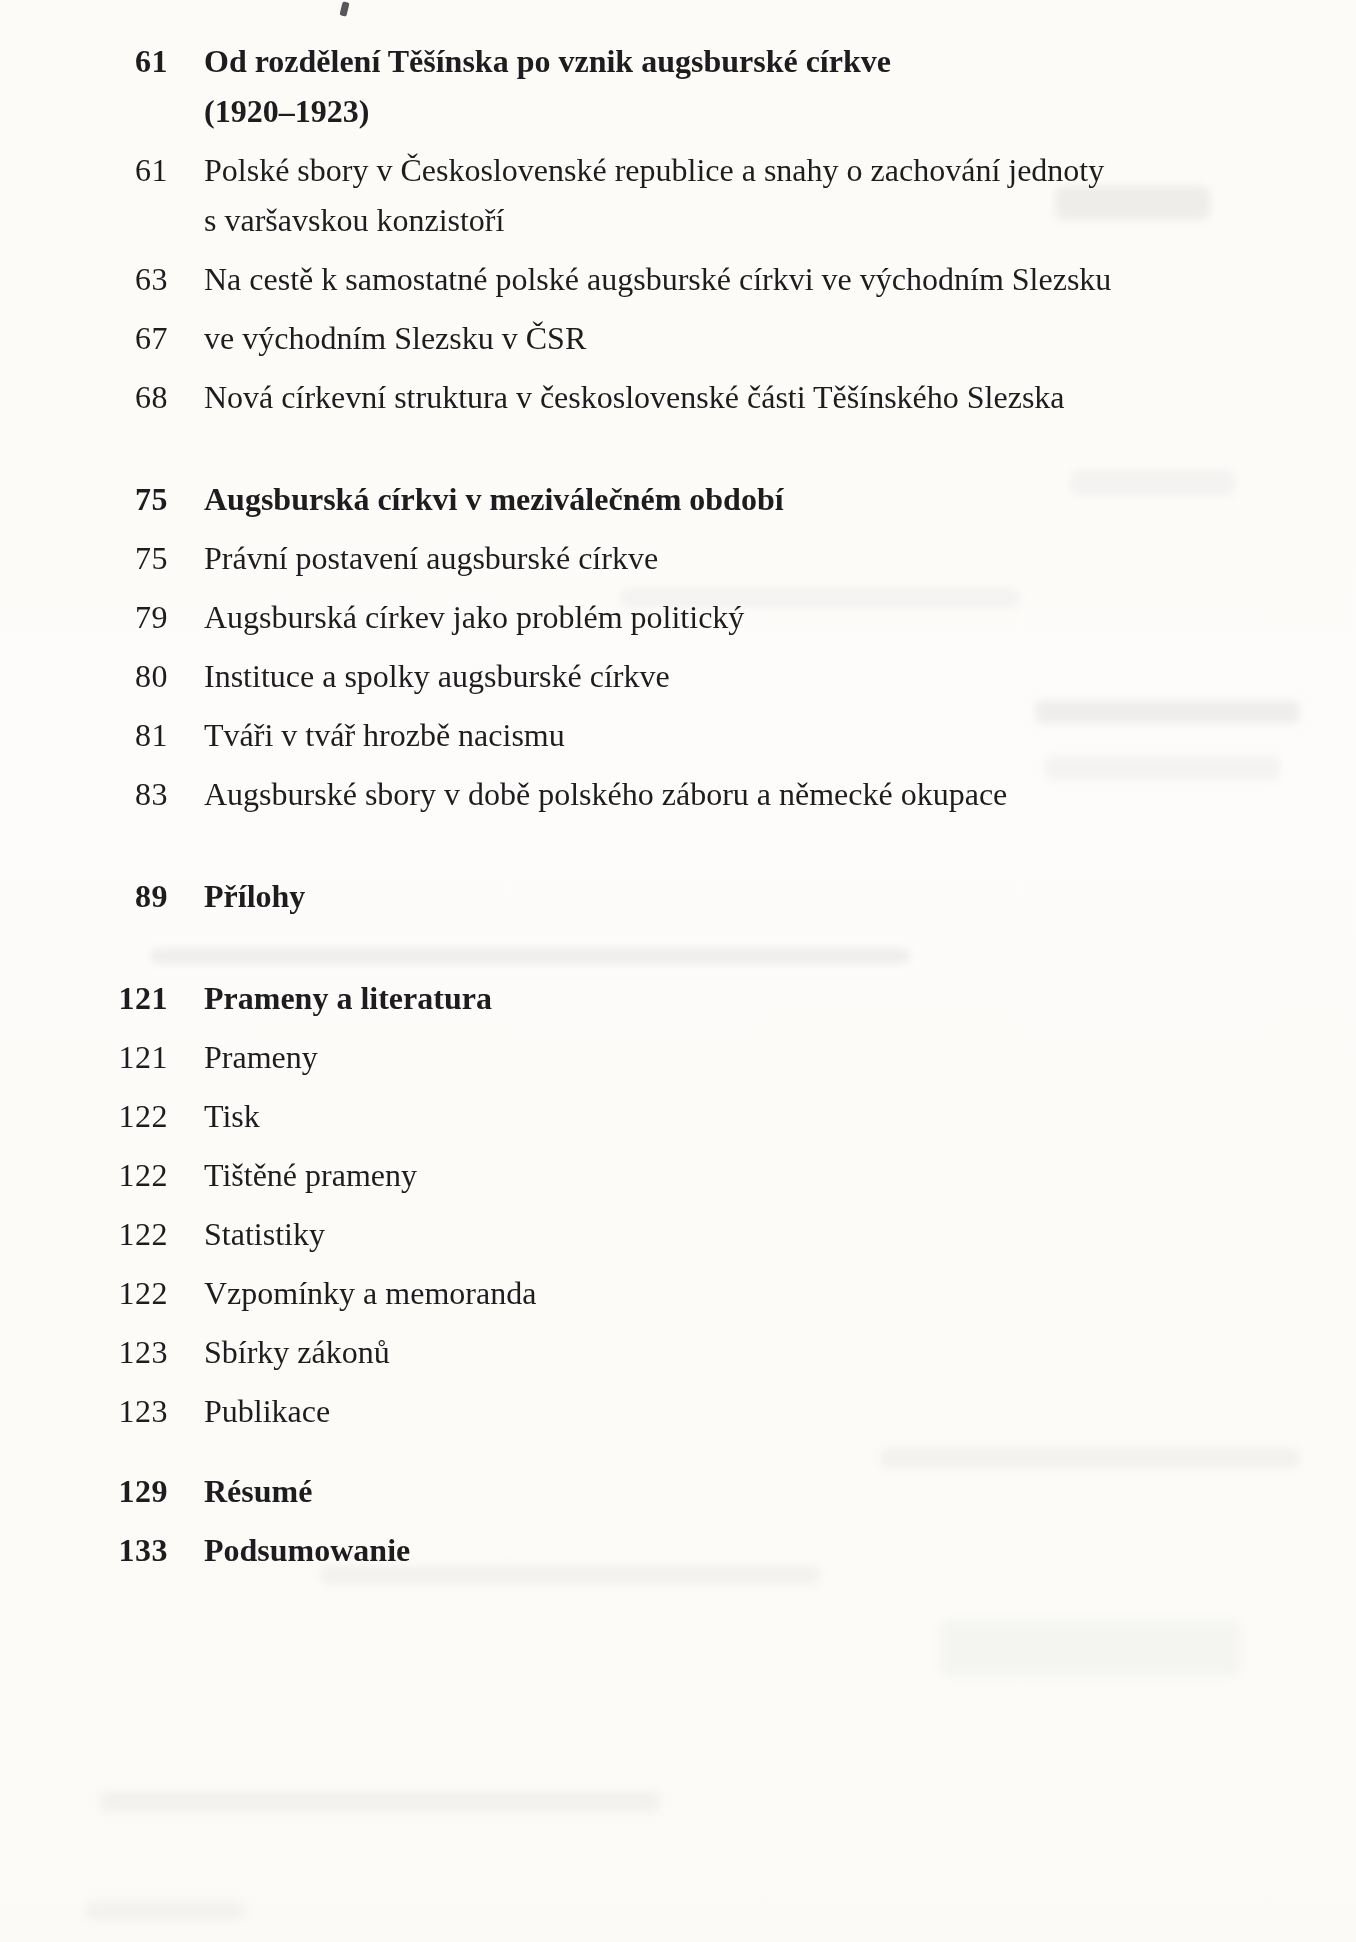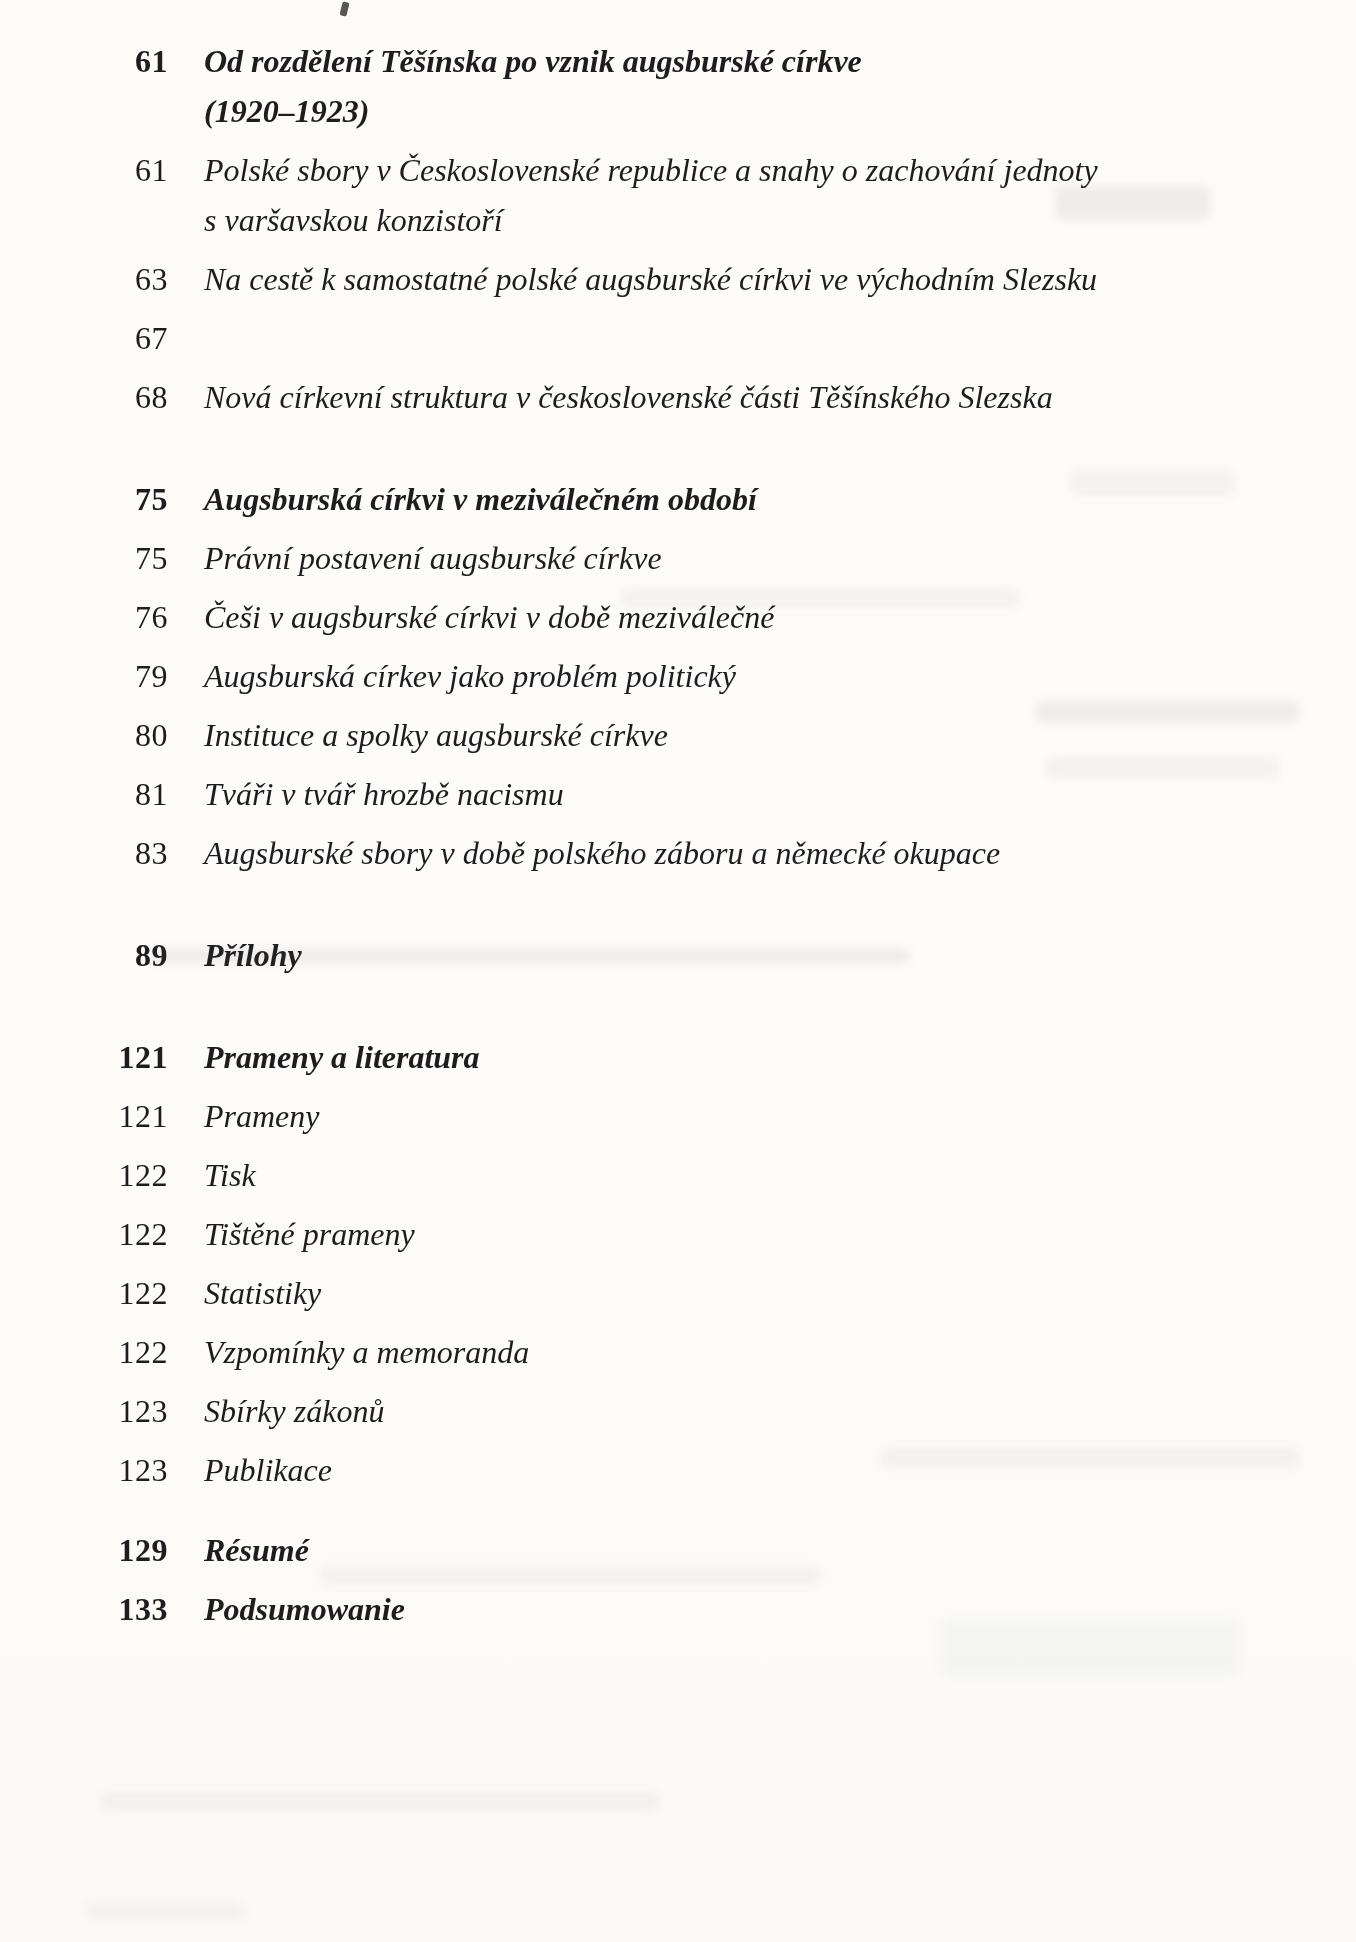--- a/index.html
+++ b/index.html
@@ -28,21 +28,21 @@
     line-height: 50px;
     margin-bottom: 9px;
   }
   .row .num {
     flex: 0 0 80px;
     width: 80px;
     text-align: right;
     margin-right: 36px;
     letter-spacing: 0.5px;
   }
-  .row .title { flex: 1 1 auto; font-style: italic; }
+  .row .title { flex: 1 1 auto; }
   .row .line { display: block; }
   .row.bold { font-weight: bold; }
   .row.gap { margin-top: 52px; }
   .row.gap-sm { margin-top: 30px; }
 
   
   .smudge {
     position: absolute;
     background: rgba(100, 105, 118, 0.06);
     filter: blur(4px);
@@ -95,20 +95,21 @@
   <div class="row">
     <span class="num">63</span>
     <span class="title">
       <span class="line">Na cestě k samostatné polské augsburské církvi ve východním Slezsku</span>
     </span>
   </div>
 
   <div class="row">
     <span class="num">67</span>
     <span class="title">
+      <span class="line">ve východním Slezsku v ČSR</span>
     </span>
   </div>
 
   <div class="row">
     <span class="num">68</span>
     <span class="title">
       <span class="line">Nová církevní struktura v československé části Těšínského Slezska</span>
     </span>
   </div>
 
@@ -120,26 +121,20 @@
     </span>
   </div>
 
   <div class="row">
     <span class="num">75</span>
     <span class="title">
       <span class="line">Právní postavení augsburské církve</span>
     </span>
   </div>
 
-  <div class="row">
-    <span class="num">76</span>
-    <span class="title">
-      <span class="line">Češi v augsburské církvi v době meziválečné</span>
-    </span>
-  </div>
 
   <div class="row">
     <span class="num">79</span>
     <span class="title">
       <span class="line">Augsburská církev jako problém politický</span>
     </span>
   </div>
 
   <div class="row">
     <span class="num">80</span>

